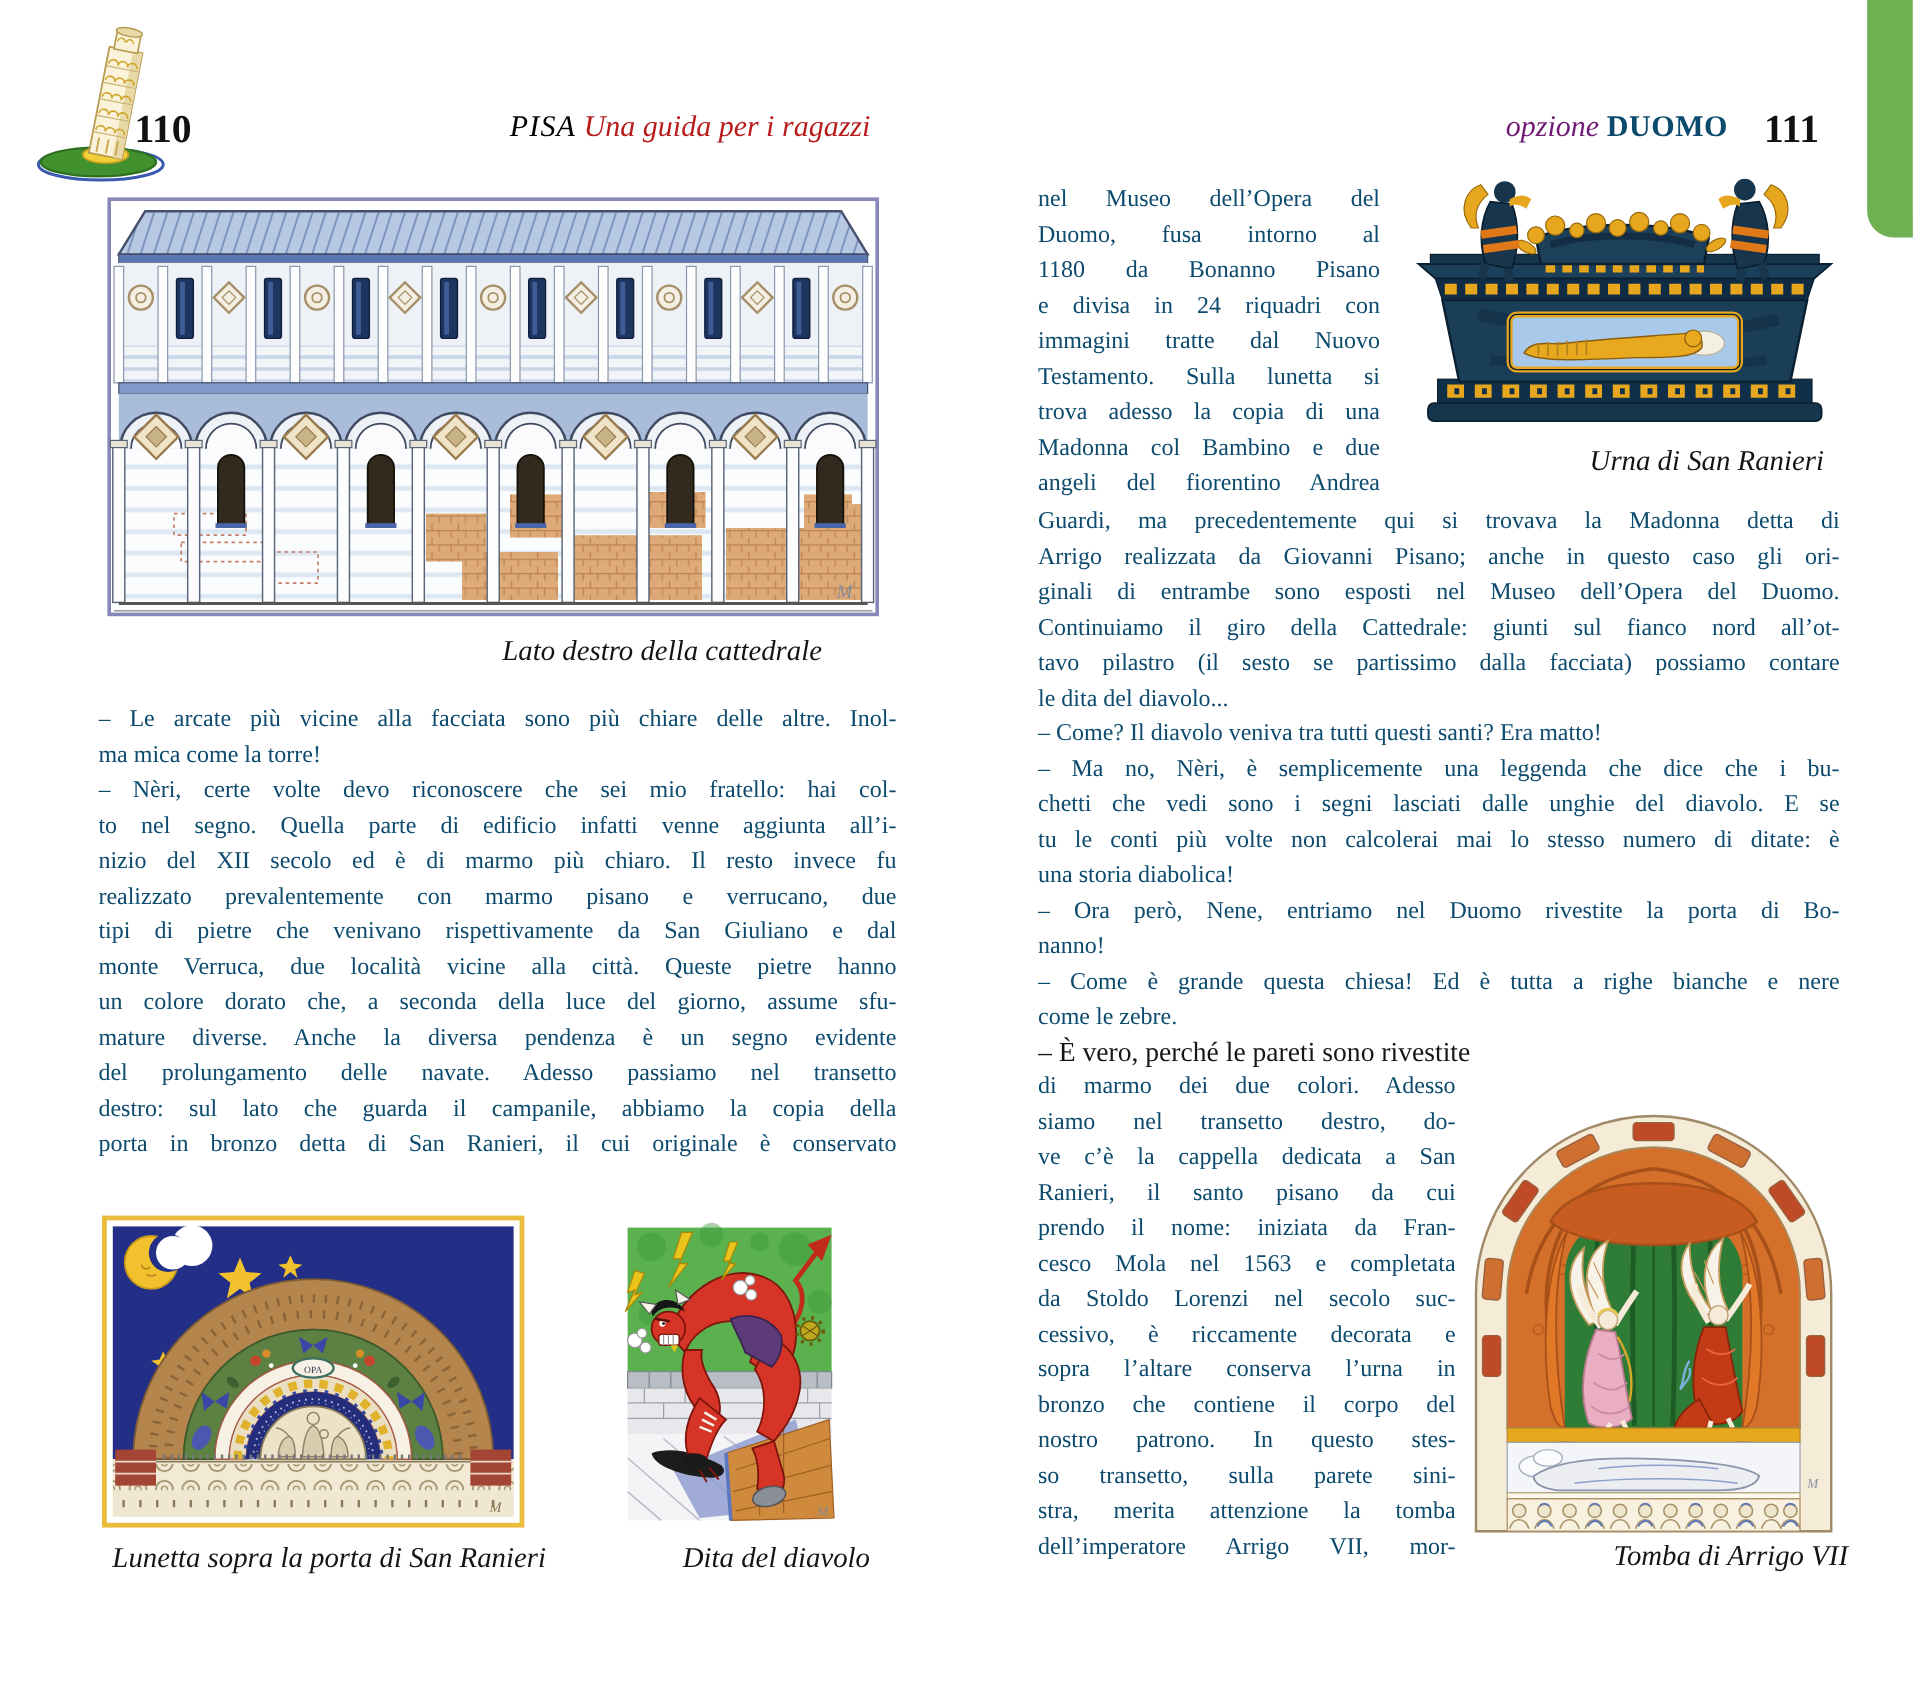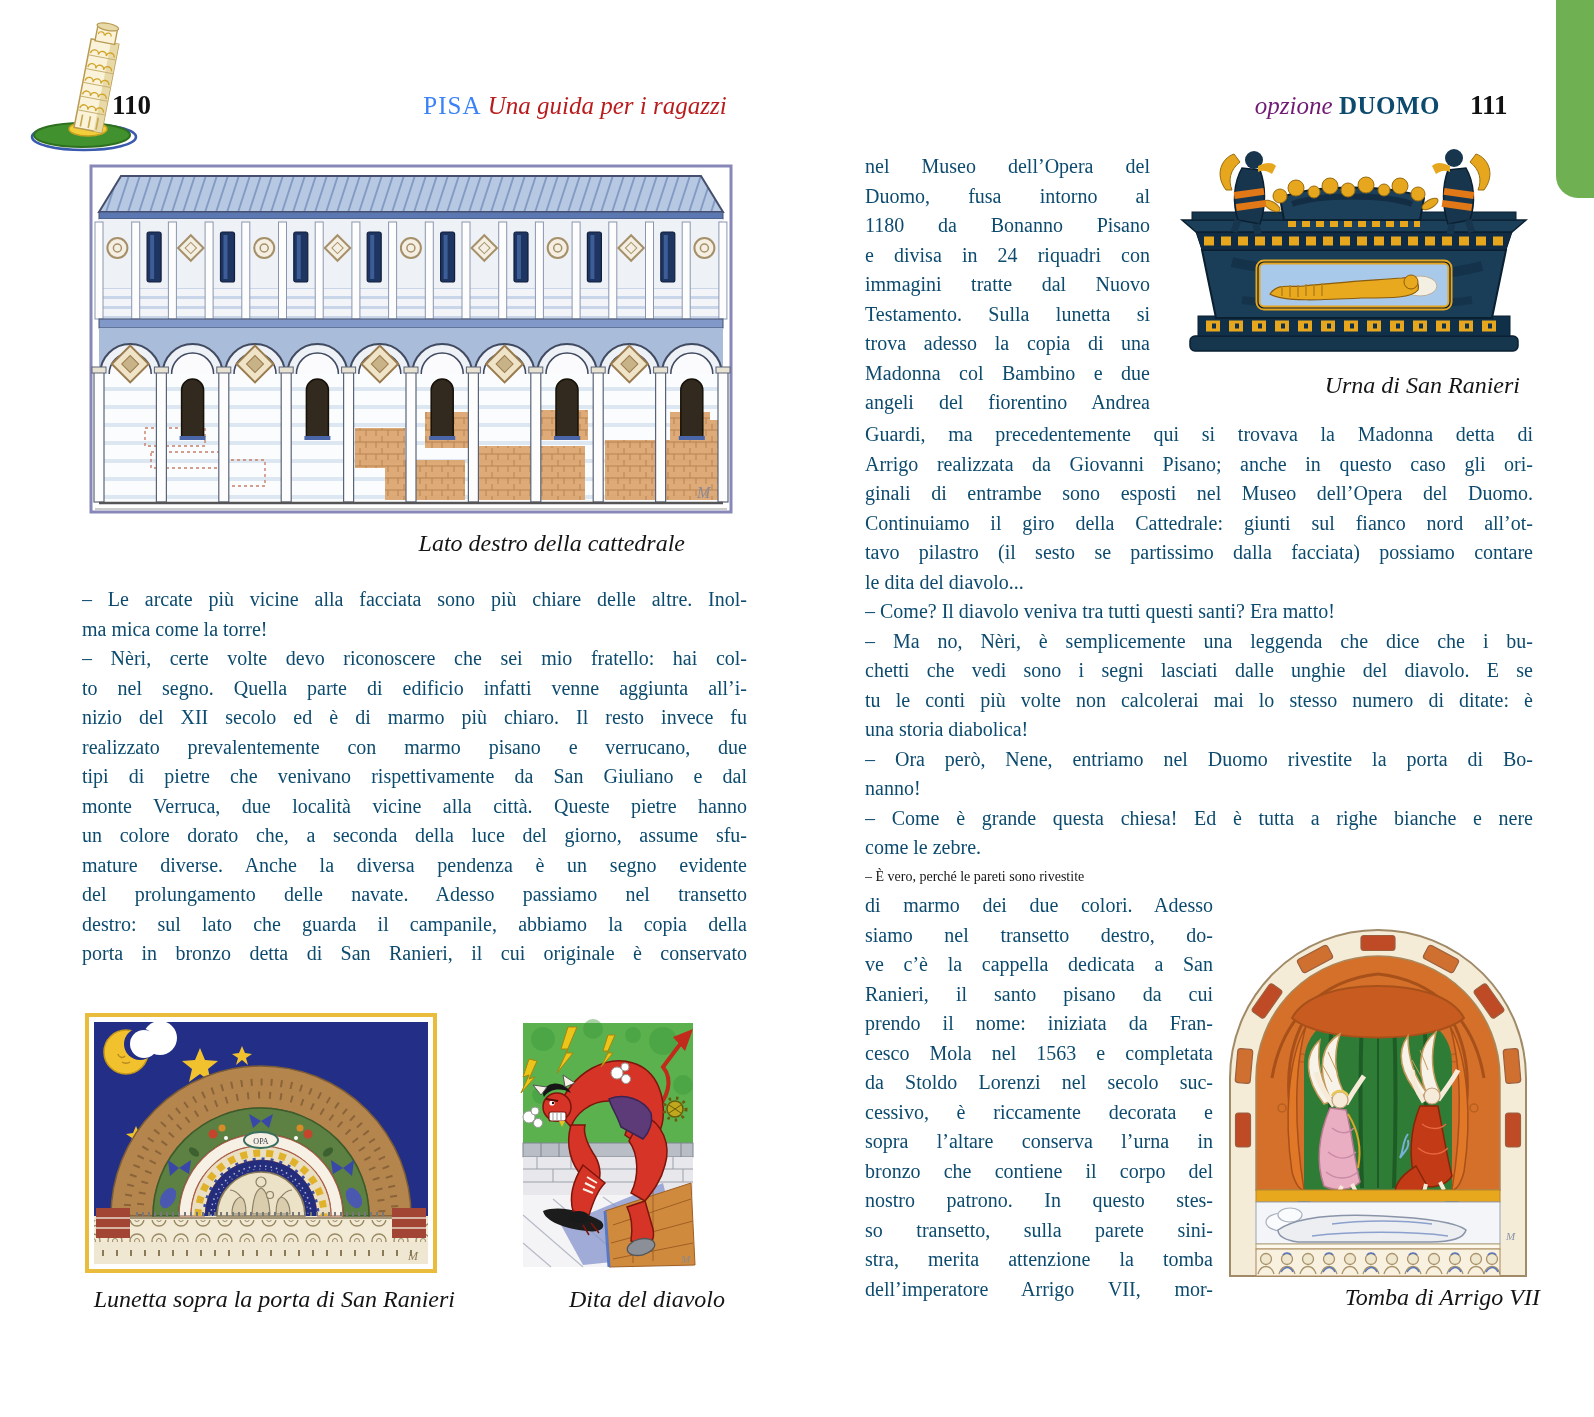--- a/index.html
+++ b/index.html
@@ -1,30 +1,30 @@
 <!DOCTYPE html>
 <html><head>
 <meta charset="utf-8">
 <style>
   html,body{margin:0;padding:0;background:#ffffff;}
   body{width:1594px;height:1417px;position:relative;overflow:hidden;
        font-family:"Liberation Serif", serif;color:#161616;}
   .abs{position:absolute;}
-  .pnum{font-size:27px;font-weight:bold;color:#111;}
+  .pnum{font-size:33px;font-weight:bold;color:#111;}
   .hdrc{font-size:25px;text-align:center;white-space:nowrap;}
   .hdrr{font-size:25px;text-align:right;white-space:nowrap;}
-  .brand{color:#3b82f6;letter-spacing:1px;}
+  .brand{color:#000000;letter-spacing:1px;font-style:italic;}
   .subtl{font-style:italic;color:#b91c1c;}
   .secpre{font-style:italic;color:#701a75;}
   .secname{font-weight:bold;color:#0c4a6e;letter-spacing:0.5px;}
   .cap{font-style:italic;font-size:24px;text-align:right;color:#141414;white-space:nowrap;}
   .bodytext{font-size:20px;color:#0c4a6e;}
   .tline{text-align:justify;text-align-last:justify;height:29.5px;line-height:29.5px;overflow:hidden;}
   .tline.pend{text-align-last:left;}
-  .wline{font-size:14px;line-height:29.5px;height:29.5px;overflow:hidden;text-align:left;}
+  .wline{font-size:23px;line-height:29.5px;height:29.5px;overflow:hidden;text-align:left;}
   .edgebar{background:#6fb052;border-bottom-left-radius:22px;}
   svg{display:block;}
 </style>
 </head>
 <body>
 
 <div class="abs" style="left:0;top:0;width:1594px;height:1417px;">
 
   <div>
 

